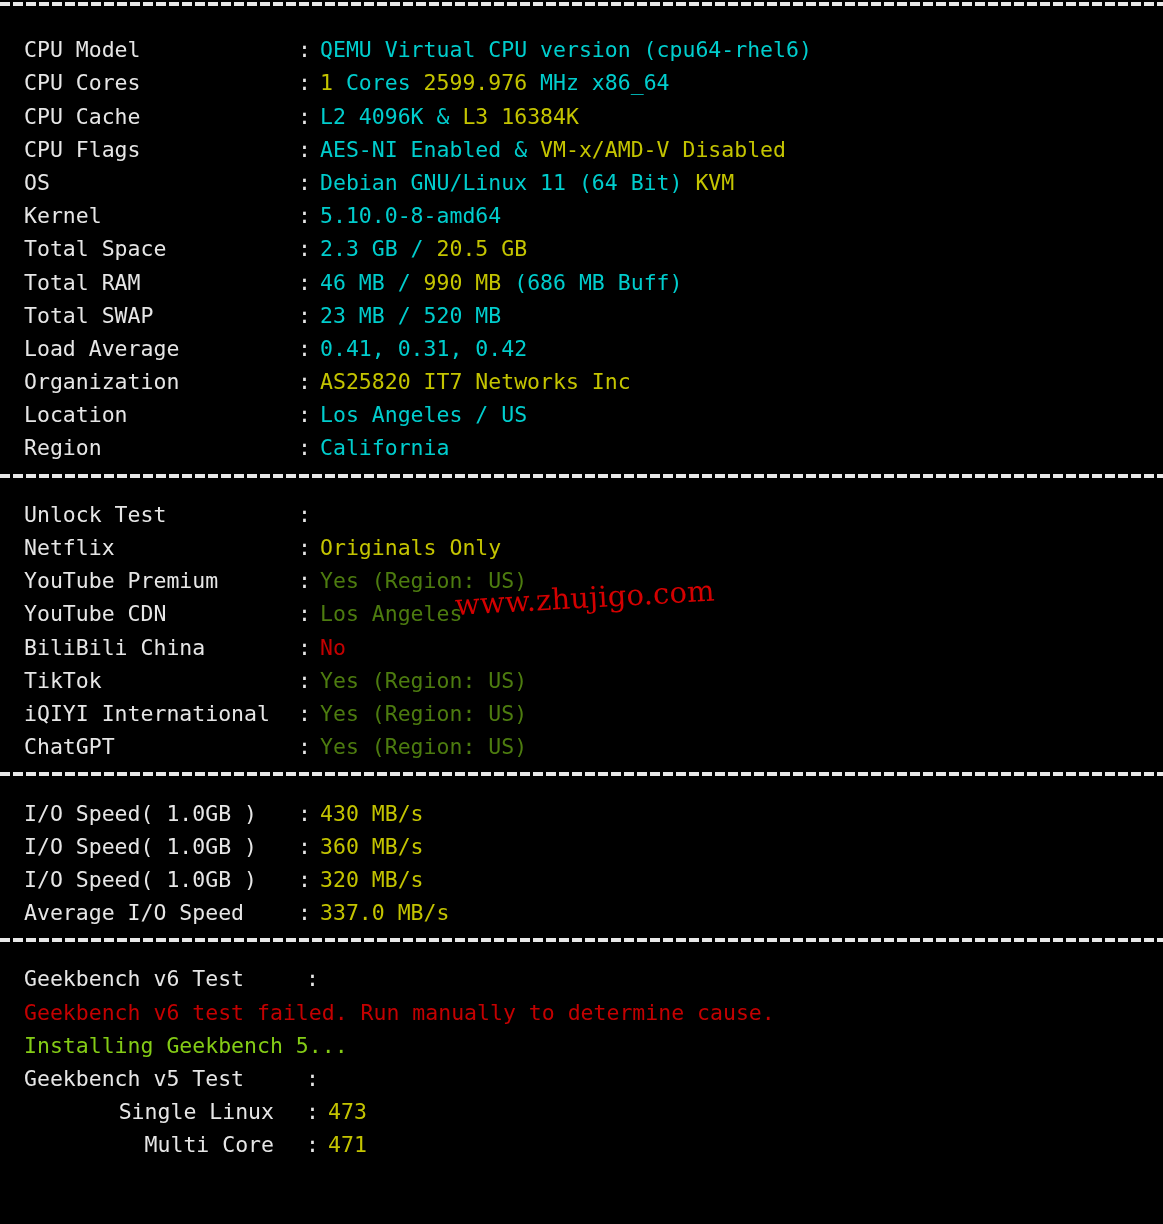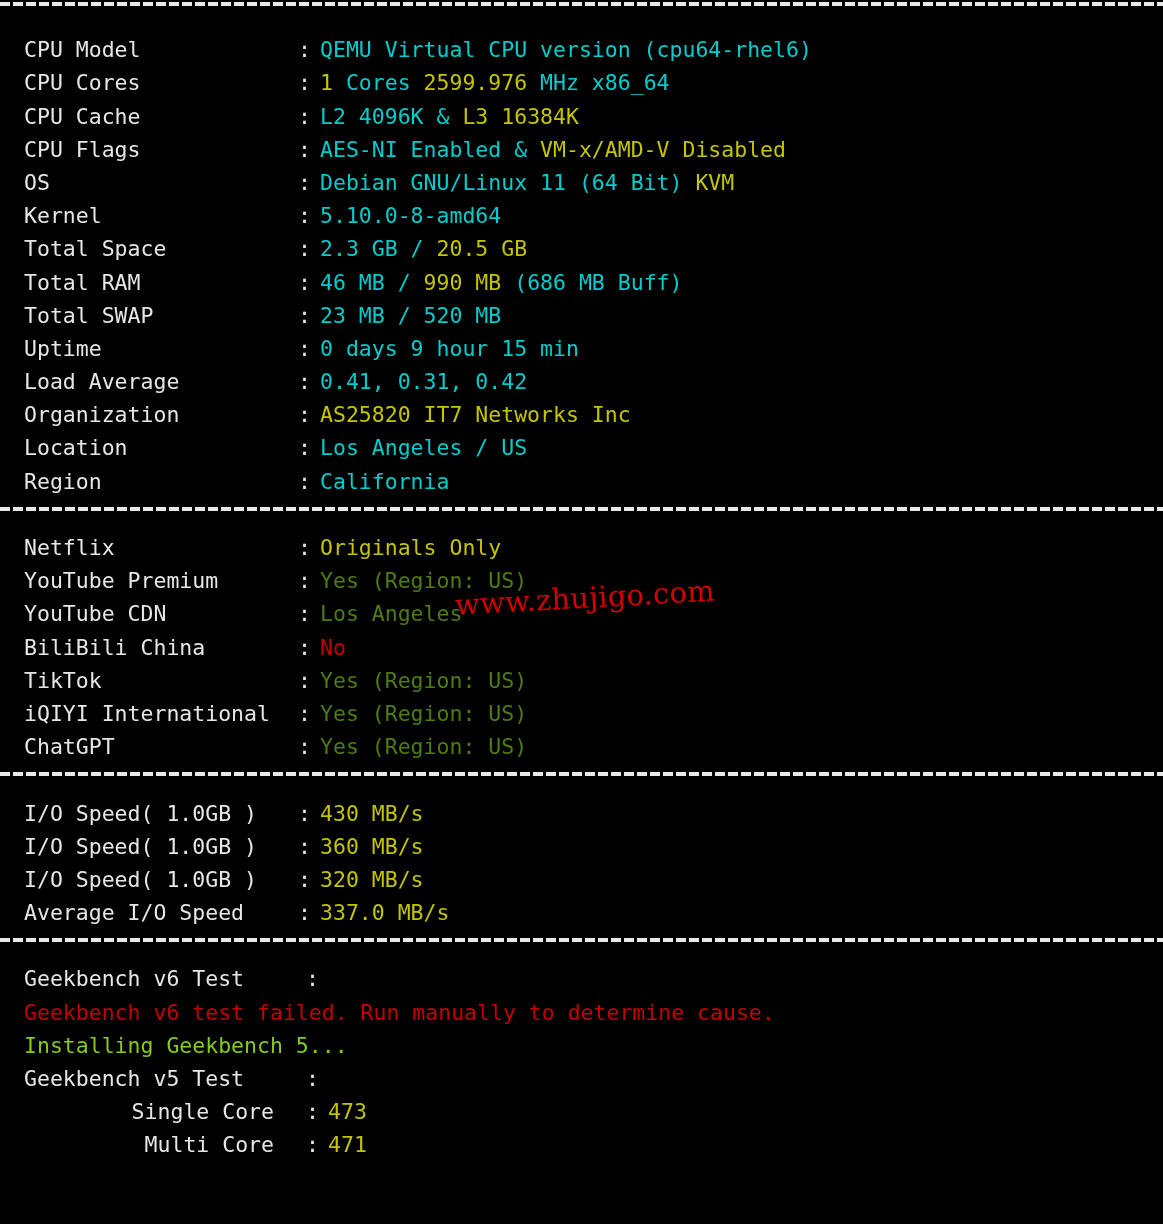--- a/index.html
+++ b/index.html
@@ -119,32 +119,32 @@
   <div id="section-system">
       <div class="row"><span class="lbl">CPU Model</span><span class="colon">:</span><span class="val c-cyan">QEMU Virtual CPU version (cpu64-rhel6)</span></div>
       <div class="row"><span class="lbl">CPU Cores</span><span class="colon">:</span><span class="val c-yellow">1</span><span class="val c-cyan"> Cores </span><span class="val c-yellow">2599.976</span><span class="val c-cyan"> MHz </span><span class="val c-cyan">x86_64</span></div>
       <div class="row"><span class="lbl">CPU Cache</span><span class="colon">:</span><span class="val c-cyan">L2 </span><span class="val c-cyan">4096K</span><span class="val c-cyan"> &amp; </span><span class="val c-yellow">L3 16384K</span></div>
       <div class="row"><span class="lbl">CPU Flags</span><span class="colon">:</span><span class="val c-cyan">AES-NI Enabled</span><span class="val c-cyan"> &amp; </span><span class="val c-yellow">VM-x/AMD-V Disabled</span></div>
       <div class="row"><span class="lbl">OS</span><span class="colon">:</span><span class="val c-cyan">Debian GNU/Linux 11 (64 Bit) </span><span class="val c-yellow">KVM</span></div>
       <div class="row"><span class="lbl">Kernel</span><span class="colon">:</span><span class="val c-cyan">5.10.0-8-amd64</span></div>
       <div class="row"><span class="lbl">Total Space</span><span class="colon">:</span><span class="val c-cyan">2.3 GB</span><span class="val c-cyan"> / </span><span class="val c-yellow">20.5 GB</span></div>
       <div class="row"><span class="lbl">Total RAM</span><span class="colon">:</span><span class="val c-cyan">46 MB</span><span class="val c-cyan"> / </span><span class="val c-yellow">990 MB</span><span class="val c-cyan"> (686 MB Buff)</span></div>
       <div class="row"><span class="lbl">Total SWAP</span><span class="colon">:</span><span class="val c-cyan">23 MB / 520 MB</span></div>
-      <div class="row"><span class="lbl">Uptime</span><span class="colon">:</span><span class="val c-cyan">0 days 9 hour 15 min</span></div>
       <div class="row"><span class="lbl">Load Average</span><span class="colon">:</span><span class="val c-cyan">0.41, 0.31, 0.42</span></div>
       <div class="row"><span class="lbl">Organization</span><span class="colon">:</span><span class="val c-yellow">AS25820 IT7 Networks Inc</span></div>
       <div class="row"><span class="lbl">Location</span><span class="colon">:</span><span class="val c-cyan">Los Angeles / US</span></div>
       <div class="row"><span class="lbl">Region</span><span class="colon">:</span><span class="val c-cyan">California</span></div>
     </div>
 
   <div class="sep">
     <div class="rule"></div>
   </div>
 
   <div id="section-unlock">
+      <div class="row"><span class="lbl">Unlock Test</span><span class="colon">:</span></div>
       <div class="row"><span class="lbl">Netflix</span><span class="colon">:</span><span class="val c-yellow">Originals Only</span></div>
       <div class="row"><span class="lbl">YouTube Premium</span><span class="colon">:</span><span class="val c-green">Yes (Region: US)</span></div>
       <div class="row"><span class="lbl">YouTube CDN</span><span class="colon">:</span><span class="val c-green">Los Angeles</span></div>
       <div class="row"><span class="lbl">BiliBili China</span><span class="colon">:</span><span class="val c-red">No</span></div>
       <div class="row"><span class="lbl">TikTok</span><span class="colon">:</span><span class="val c-green">Yes (Region: US)</span></div>
       <div class="row"><span class="lbl">iQIYI International</span><span class="colon">:</span><span class="val c-green">Yes (Region: US)</span></div>
       <div class="row"><span class="lbl">ChatGPT</span><span class="colon">:</span><span class="val c-green">Yes (Region: US)</span></div>
     </div>
 
   <div class="sep">
@@ -160,19 +160,19 @@
 
   <div class="sep">
     <div class="rule"></div>
   </div>
 
   <div id="section-geekbench">
       <div class="row"><span class="lbl gb">Geekbench v6 Test</span><span class="colon">:</span></div>
       <div class="plain c-red">Geekbench v6 test failed. Run manually to determine cause.</div>
       <div class="plain c-white">Installing Geekbench 5...</div>
       <div class="row"><span class="lbl gb">Geekbench v5 Test</span><span class="colon">:</span></div>
-      <div class="row"><span class="lbl indent gb">Single Core</span><span class="colon">:</span><span class="val c-yellow">473</span></div>
+      <div class="row"><span class="lbl indent gb">Single Linux</span><span class="colon">:</span><span class="val c-yellow">473</span></div>
       <div class="row"><span class="lbl indent gb">Multi Core</span><span class="colon">:</span><span class="val c-yellow">471</span></div>
     </div>
 
   <div id="watermark">www.zhujigo.com</div>
 
 </div>
 
 </body></html>

